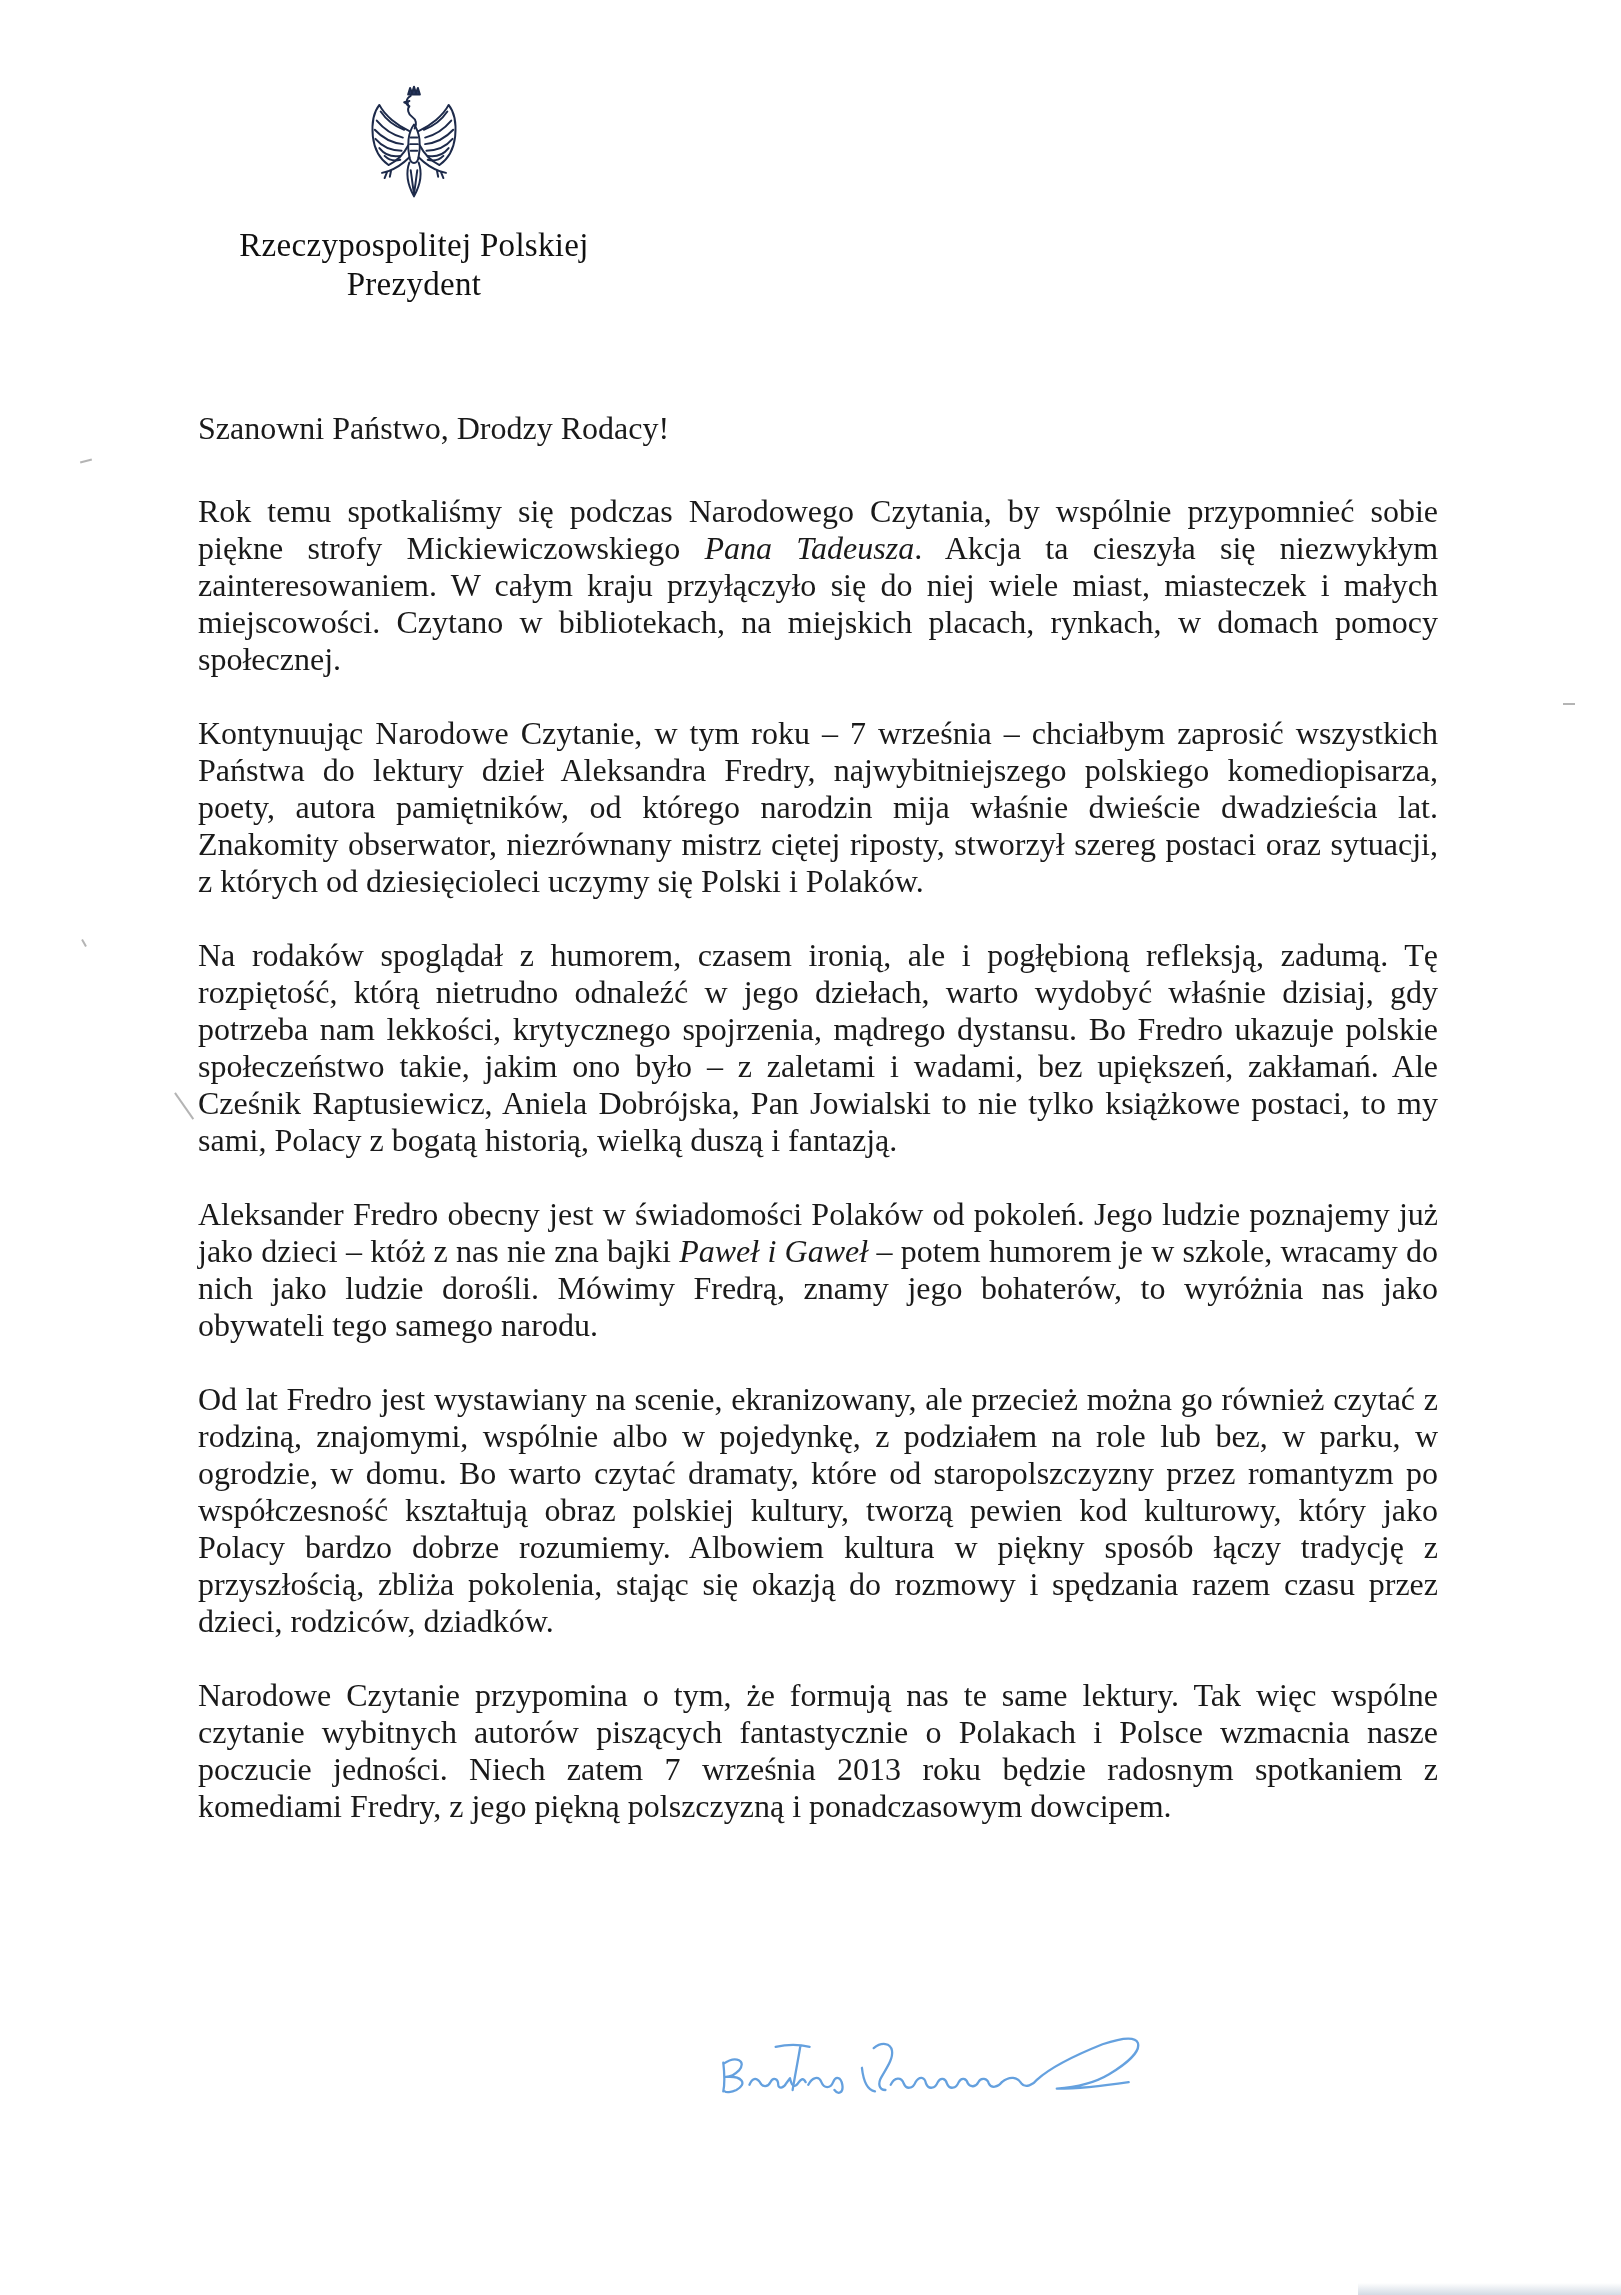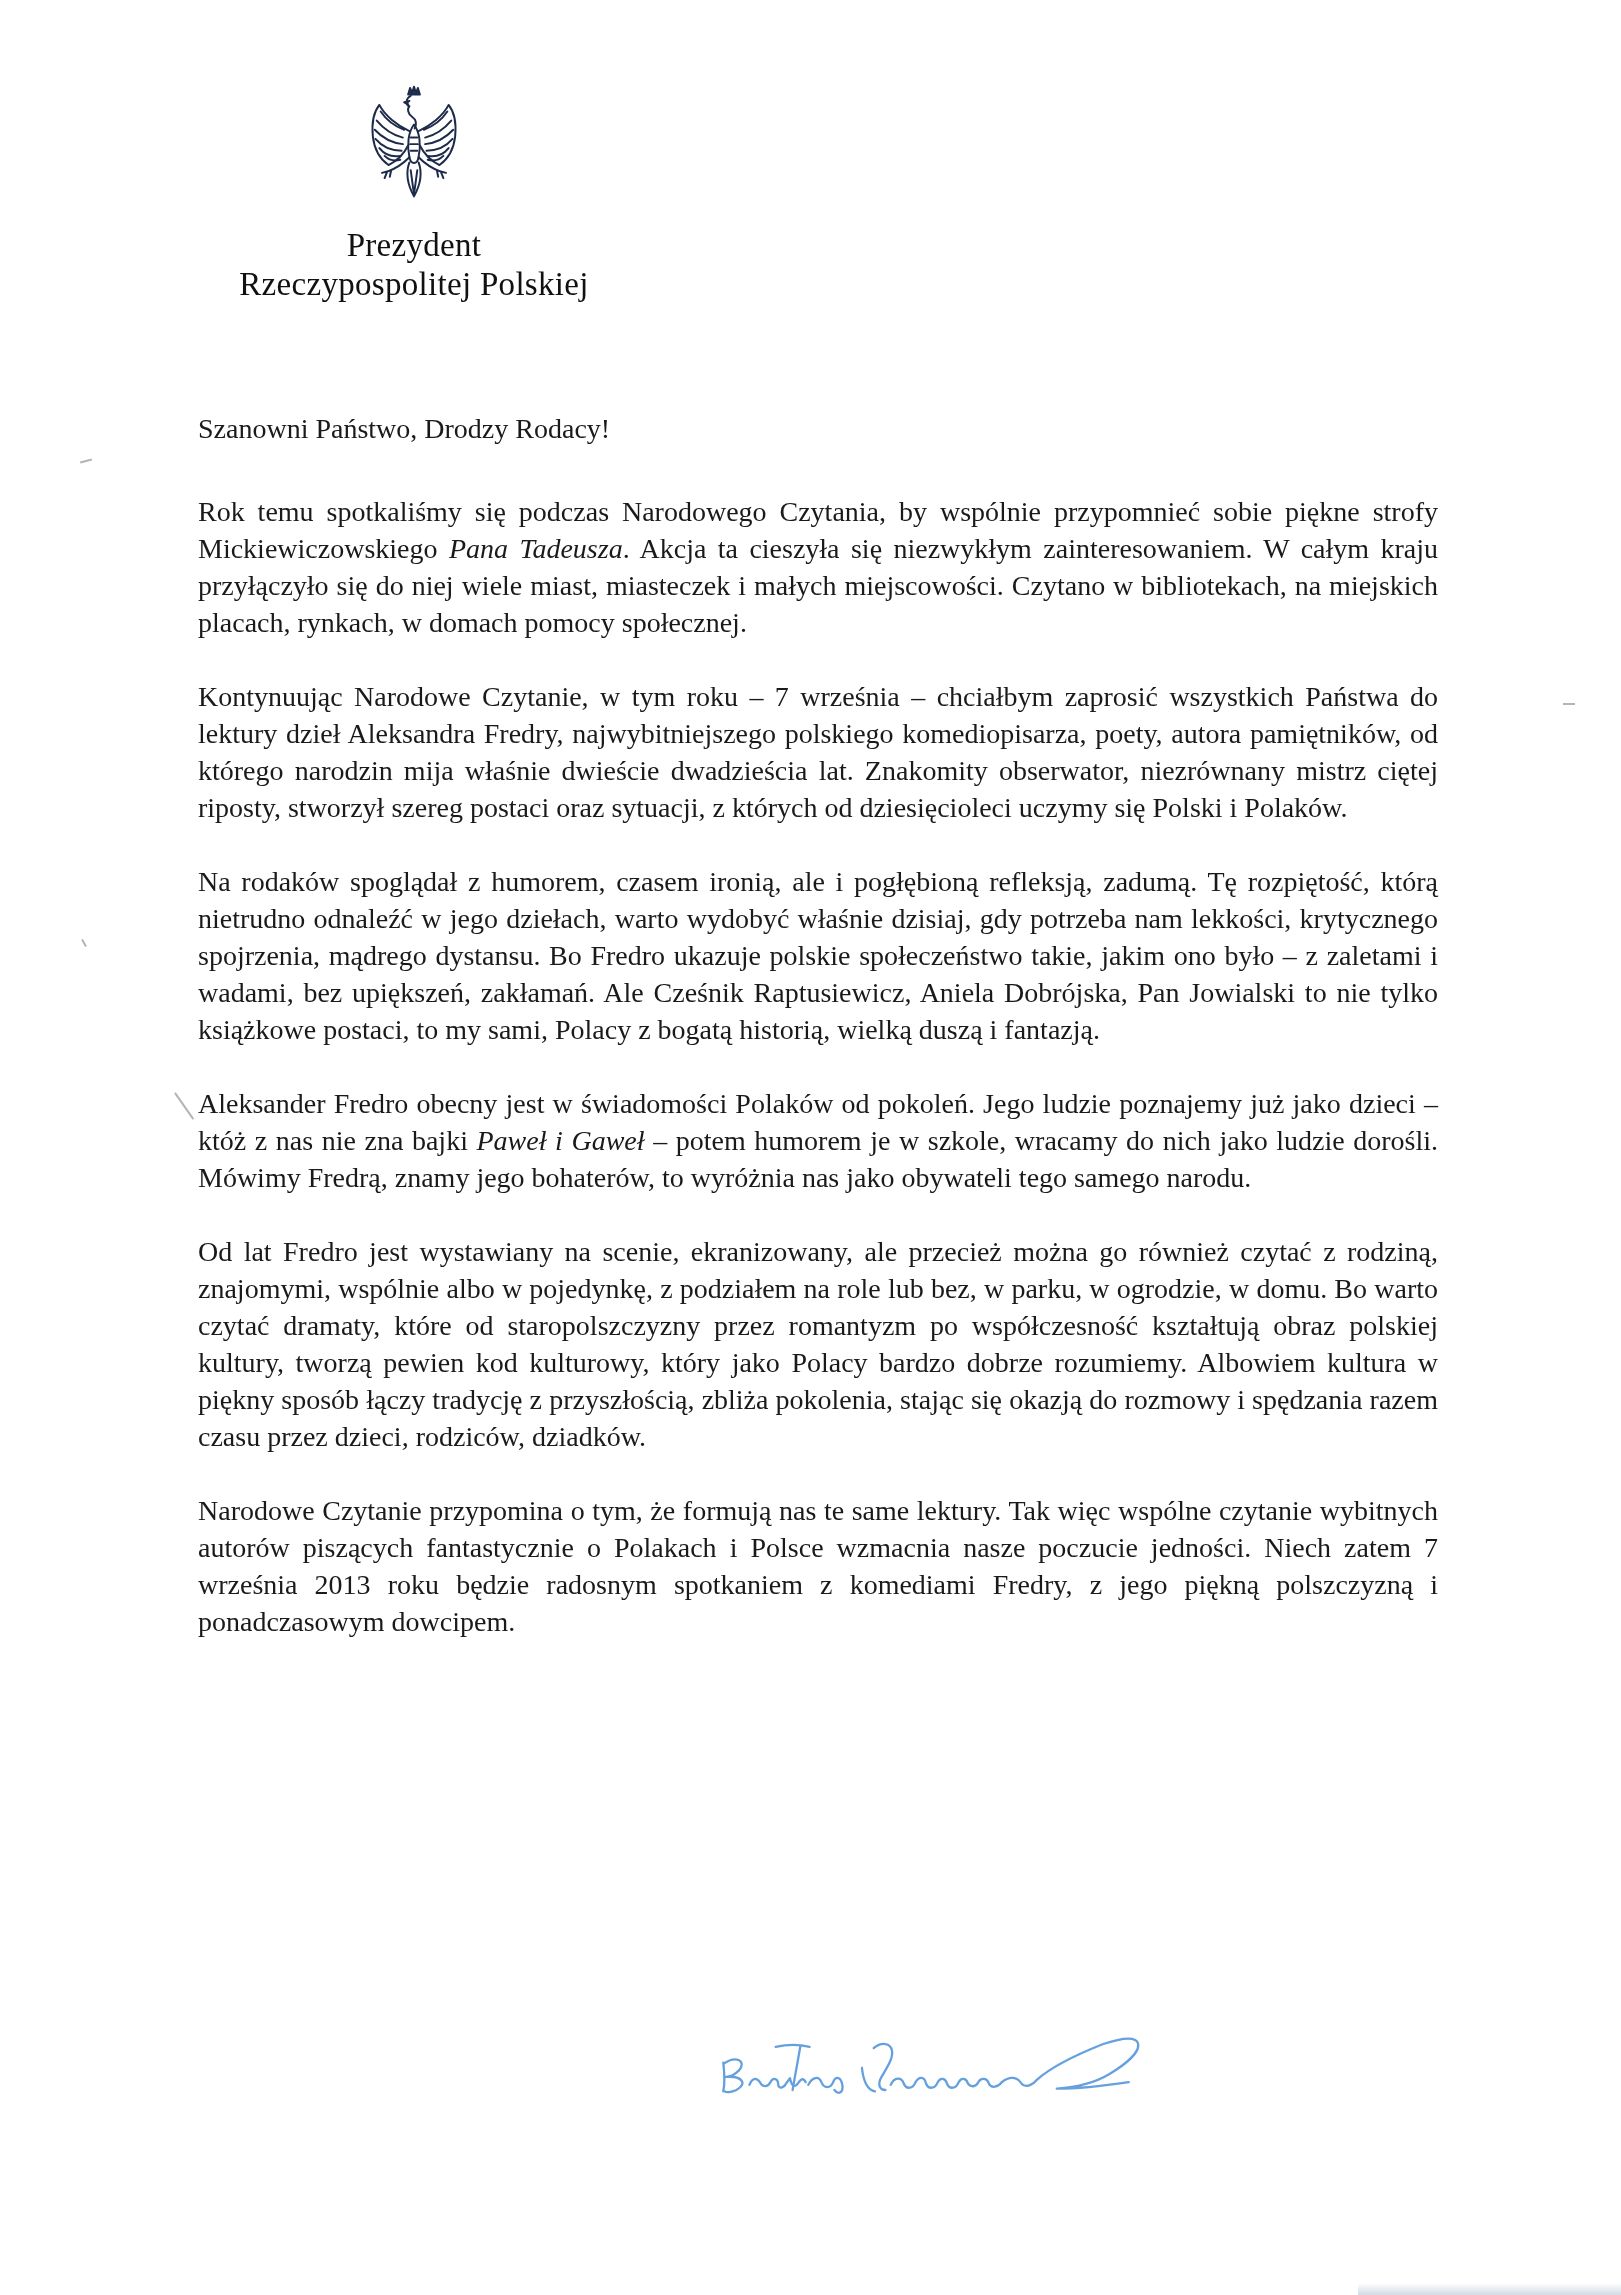--- a/index.html
+++ b/index.html
@@ -34,21 +34,21 @@
       margin-top: 26px;
       color: #111;
       letter-spacing: 0.3px;
     }
     .lh-title div { white-space: nowrap; }
     .body-text {
       position: absolute;
       left: 198px;
       top: 410px;
       width: 1240px;
-      font-size: 28px;
+      font-size: 32px;
       line-height: 37px;
       text-align: justify;
     }
     .body-text p {
       margin: 0 0 37px 0;
     }
     .body-text p.greeting {
       margin-bottom: 46px;
     }
     .body-text p.last-para {
@@ -111,22 +111,22 @@
       <path d="M120 108 C112 116 104 116 96 114"></path>
 
       <path d="M68 110 C58 120 46 128 34 132 L30 142 M34 132 L26 134 M40 130 L38 140"></path>
       <path d="M82 110 C92 120 104 128 116 132 L120 142 M116 132 L124 134 M110 130 L112 140"></path>
 
       <path d="M68 118 C62 134 64 150 75 170 C86 150 88 134 82 118"></path>
       <path d="M70 130 C72 144 73 154 75 166 M80 130 C78 144 77 154 75 166"></path>
     </g>
   </svg>
   <div class="lh-title">
+    <div>Rzeczypospolitej Polskiej</div>
     <div>Prezydent</div>
-    <div>Rzeczypospolitej Polskiej</div>
   </div>
 </div>
 
 <div class="body-text">
   <p class="greeting">Szanowni Państwo, Drodzy Rodacy!</p>
 
   <p><span>Rok temu spotkaliśmy się podczas Narodowego Czytania, by wspólnie przypomnieć sobie piękne strofy Mickiewiczowskiego </span><em>Pana Tadeusza</em><span>. Akcja ta cieszyła się niezwykłym zainteresowaniem. W całym kraju przyłączyło się do niej wiele miast, miasteczek i małych miejscowości. Czytano w bibliotekach, na miejskich placach, rynkach, w domach pomocy społecznej.</span></p>
 
   <p>Kontynuując Narodowe Czytanie, w tym roku – 7 września – chciałbym zaprosić wszystkich Państwa do lektury dzieł Aleksandra Fredry, najwybitniejszego polskiego komediopisarza, poety, autora pamiętników, od którego narodzin mija właśnie dwieście dwadzieścia lat. Znakomity obserwator, niezrównany mistrz ciętej riposty, stworzył szereg postaci oraz sytuacji, z których od dziesięcioleci uczymy się Polski i Polaków.</p>
 

